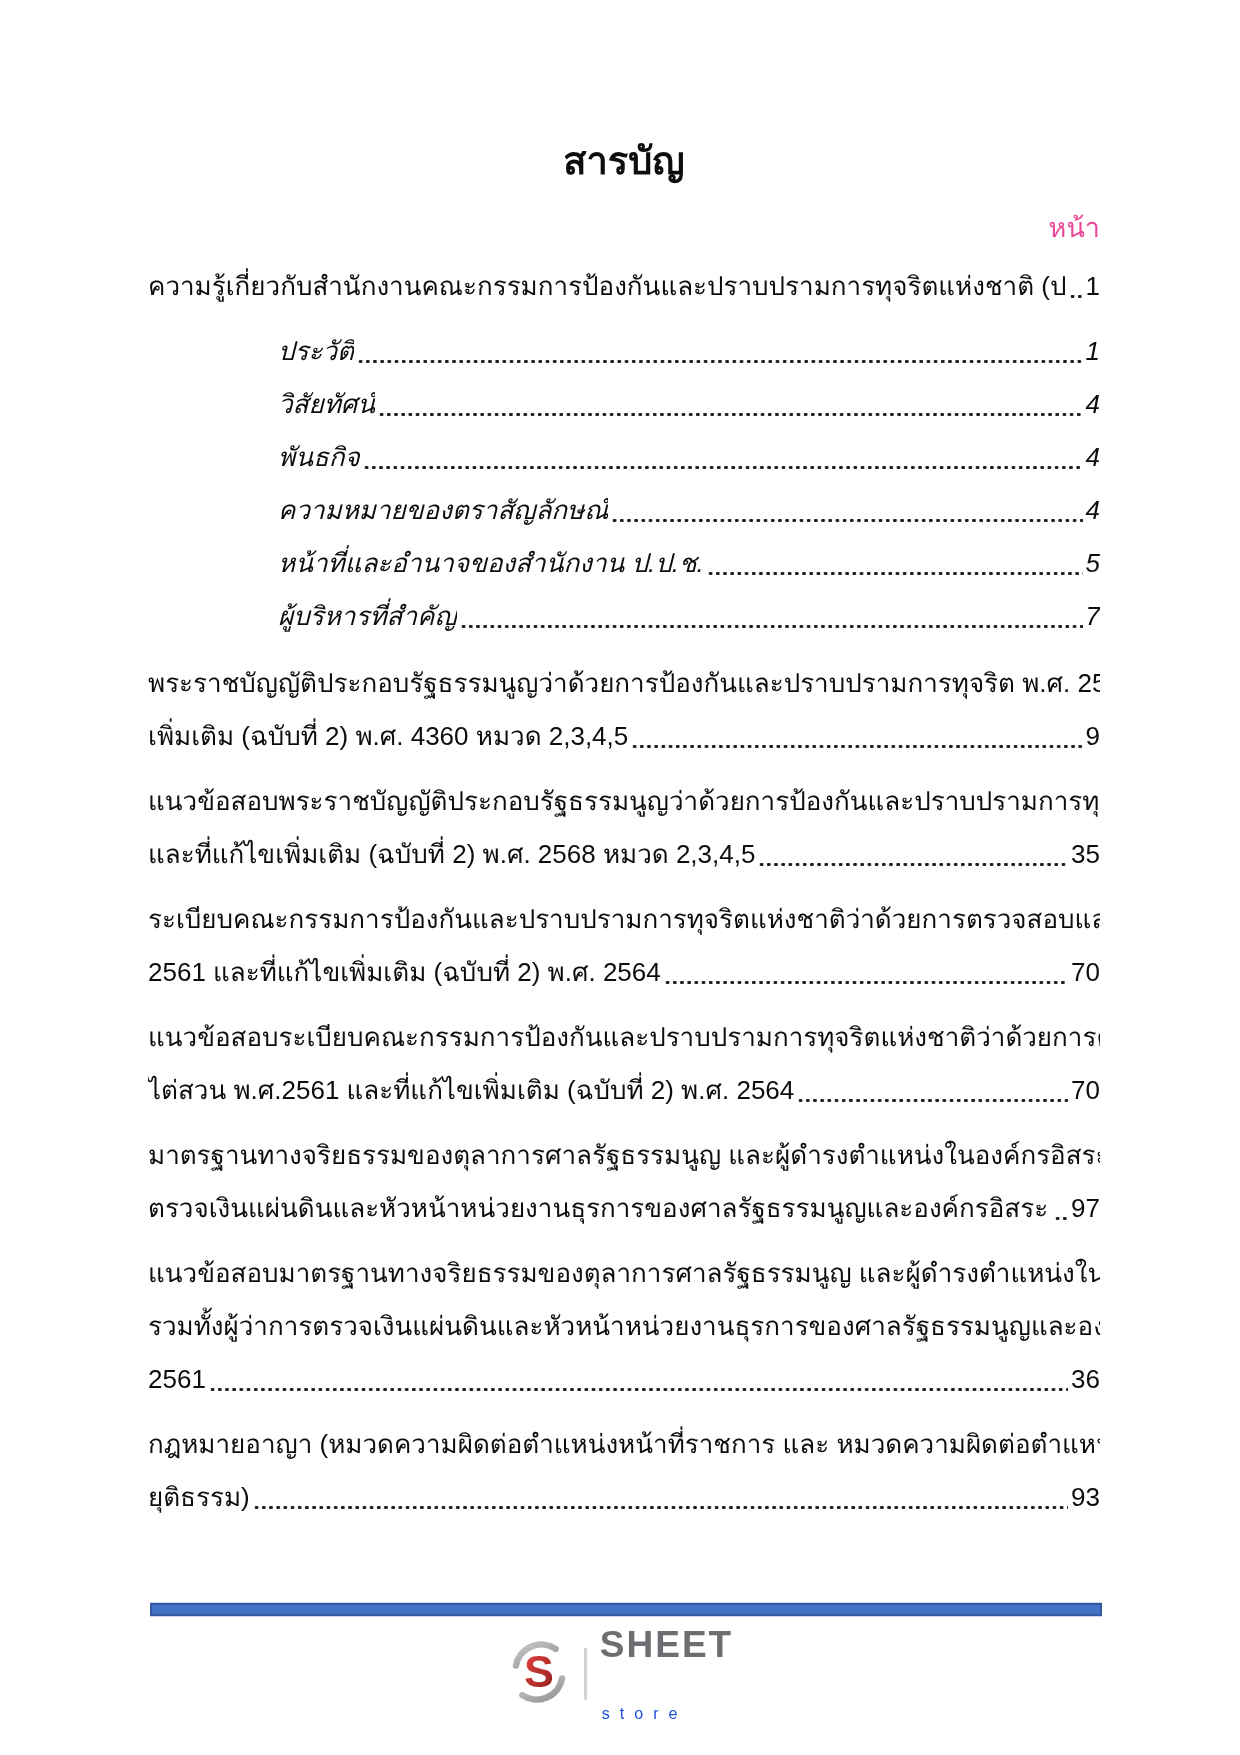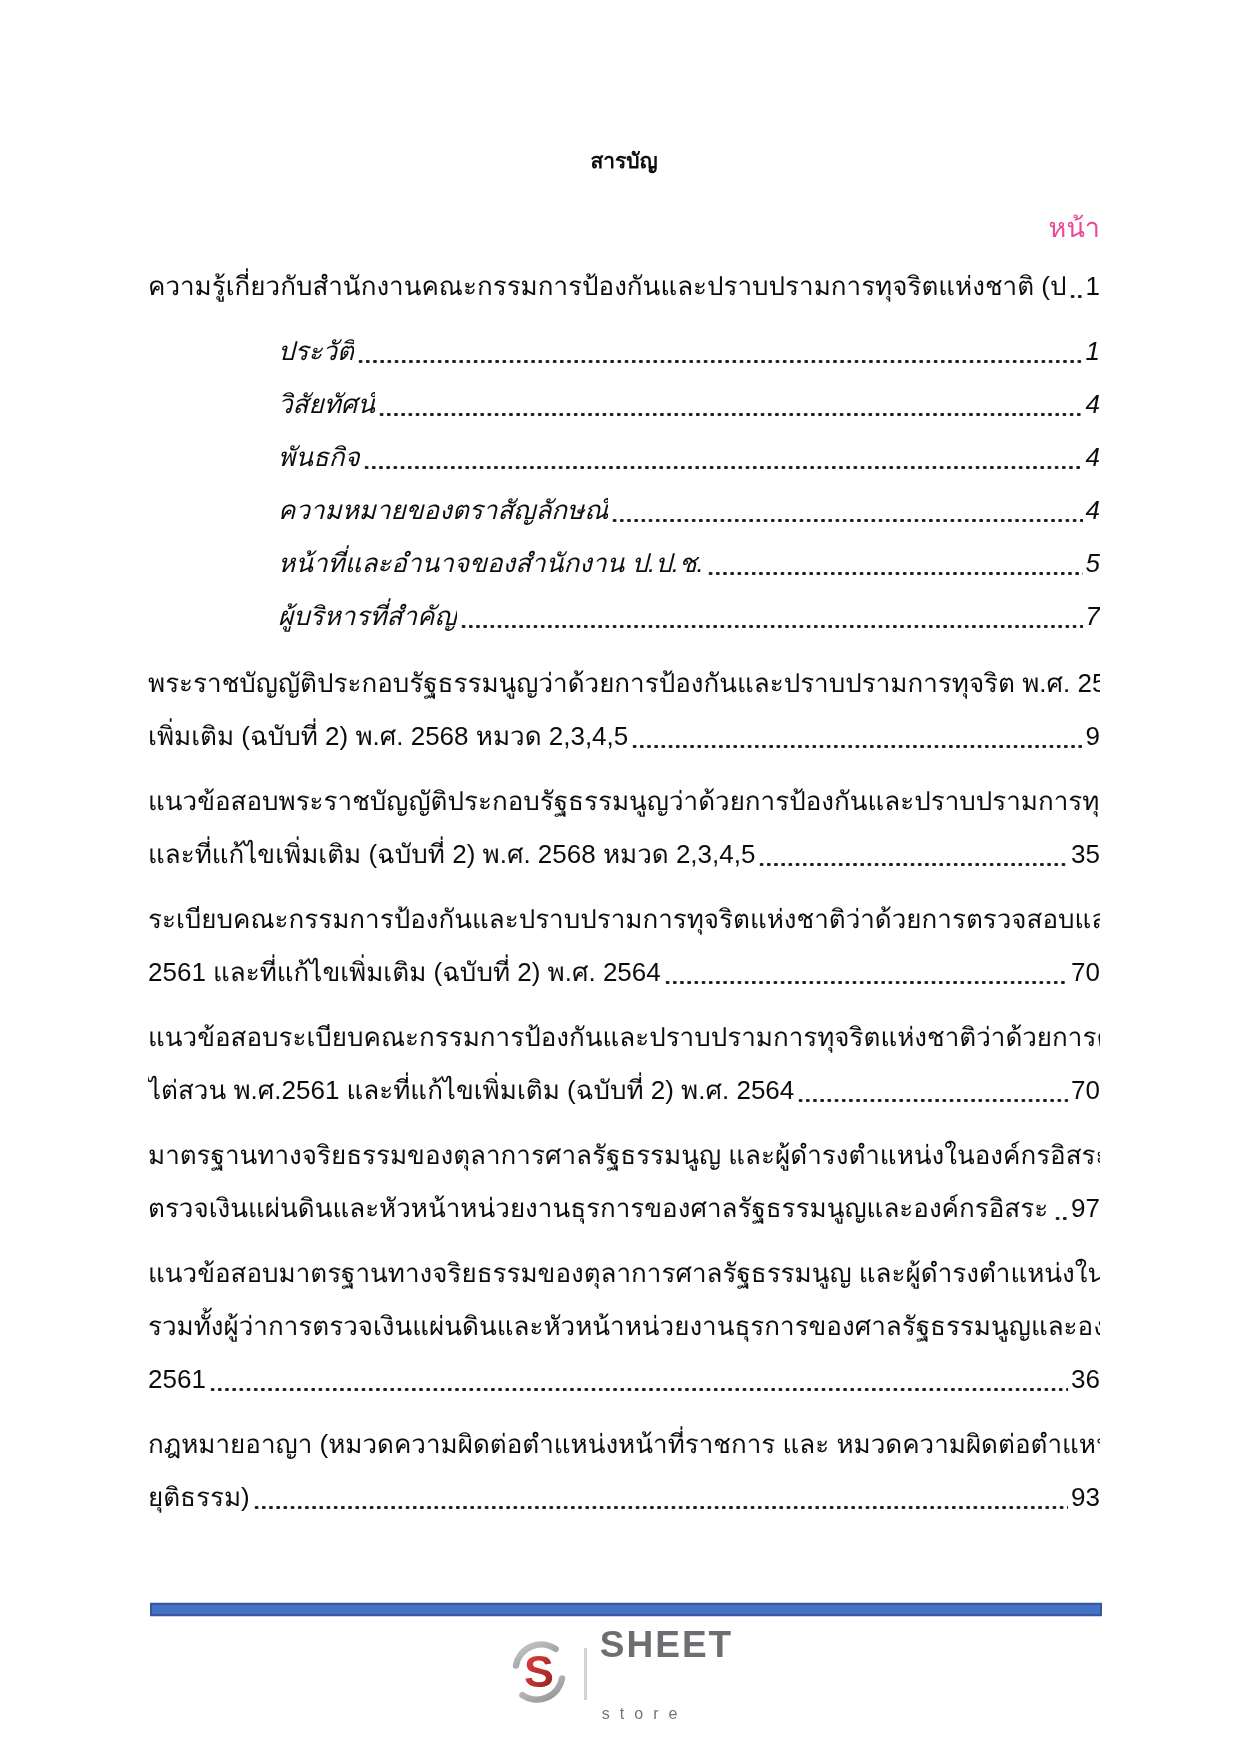--- a/index.html
+++ b/index.html
@@ -6,21 +6,21 @@
   .page{
     position:relative;
     width:1240px;height:1755px;
     background:#ffffff;
     font-family:"Liberation Sans","DejaVu Sans",sans-serif;
     color:#111;
     overflow:hidden;
   }
   .content{position:absolute;left:148px;top:140px;width:952px;}
   .doc-title{
-    text-align:center;font-size:21px;font-weight:600;
+    text-align:center;font-size:38px;font-weight:600;
     line-height:42px;margin:0 0 26px 0;color:#0d0d0d;
   }
   .page-label{
     text-align:right;font-size:27px;font-weight:400;
     line-height:40px;margin:0 0 12px 0;color:#ec4899;
   }
   .entry{margin:0;}
   .entry.lvl0{margin-bottom:12px;}
   .entry.lvl1{padding-left:130px;font-style:italic;}
   .entry.lvl1 + .entry.lvl0{margin-top:14px;}
@@ -114,21 +114,21 @@
         <div class="entry lvl1">
           <div class="tline last">
             <span class="ttext">ผู้บริหารที่สำคัญ</span>
             <span class="leader"></span>
             <span class="pnum">7</span>
           </div>
         </div>
         <div class="entry lvl0">
           <div class="tline">พระราชบัญญัติประกอบรัฐธรรมนูญว่าด้วยการป้องกันและปราบปรามการทุจริต พ.ศ. 2561 และที่แก้ไข</div>
           <div class="tline last">
-            <span class="ttext">เพิ่มเติม (ฉบับที่ 2) พ.ศ. 2568 หมวด 2,3,4,5</span>
+            <span class="ttext">เพิ่มเติม (ฉบับที่ 2) พ.ศ. 4360 หมวด 2,3,4,5</span>
             <span class="leader"></span>
             <span class="pnum">9</span>
           </div>
         </div>
         <div class="entry lvl0">
           <div class="tline">แนวข้อสอบพระราชบัญญัติประกอบรัฐธรรมนูญว่าด้วยการป้องกันและปราบปรามการทุจริต พ.ศ. 2561</div>
           <div class="tline last">
             <span class="ttext">และที่แก้ไขเพิ่มเติม (ฉบับที่ 2) พ.ศ. 2568 หมวด 2,3,4,5</span>
             <span class="leader"></span>
             <span class="pnum">35</span>
@@ -194,16 +194,16 @@
           </linearGradient>
         </defs>
         <path d="M76 14 A40 40 0 0 0 14 40" stroke="url(#grayg)" stroke-width="10" fill="none" stroke-linecap="round"></path>
         <path d="M24 86 A40 40 0 0 0 86 60" stroke="url(#grayg)" stroke-width="10" fill="none" stroke-linecap="round"></path>
         <text x="50" y="74" font-size="70" font-weight="bold" text-anchor="middle" fill="url(#redg)" font-family="Liberation Sans, DejaVu Sans, sans-serif">S</text>
       </svg>
     </span>
     <div class="logo-divider"></div>
     <div class="logo-text">
       <div class="brand" style="color: rgb(109, 110, 113);">SHEET</div>
-      <div class="brand-sub" style="color: #737373;">store</div>
+      <div class="brand-sub" style="color: #1d4ed8;">store</div>
     </div>
   </div>
 </div>
 
 </body></html>

